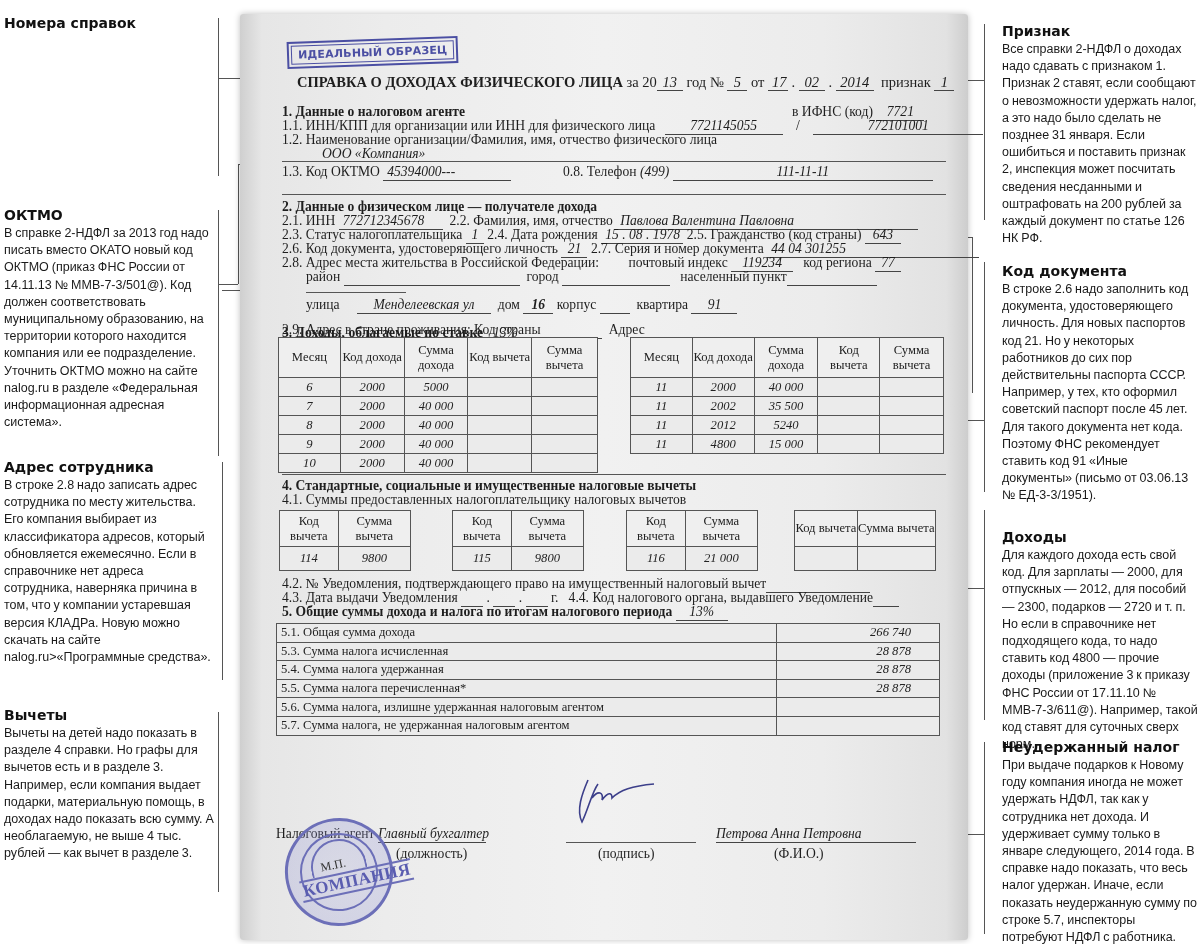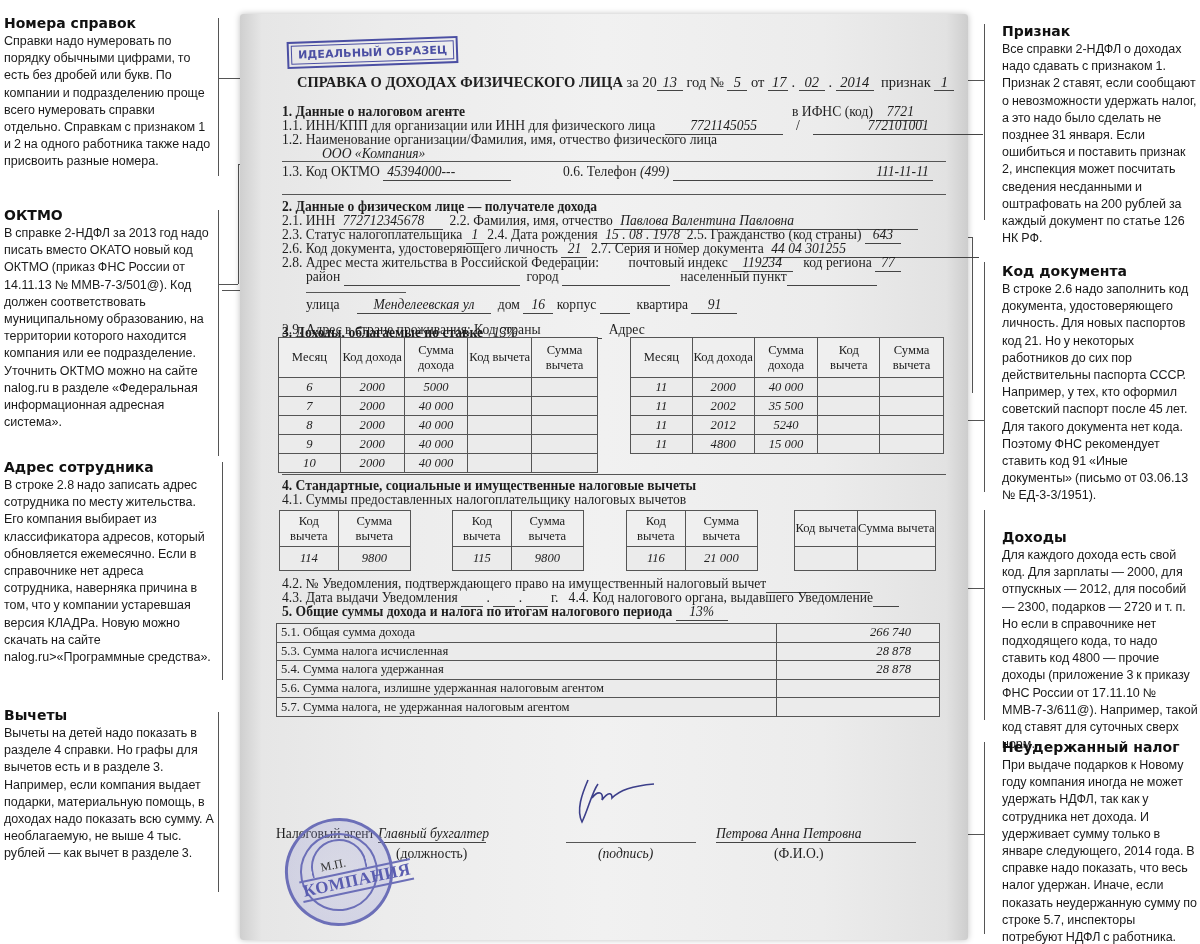--- a/index.html
+++ b/index.html
@@ -36,21 +36,20 @@
   .round-stamp { position: absolute; left: 285px; top: 818px; width: 108px; height: 108px; border-radius: 50%; border: 3px solid #6c6fb8; background: radial-gradient(circle, rgba(140,143,210,0.18) 0%, rgba(140,143,210,0.28) 100%); transform: rotate(-12deg); }
   .round-stamp .inner { position: absolute; left: 12px; top: 12px; width: 78px; height: 78px; border-radius: 50%; border: 2px solid #6c6fb8; }
   .round-stamp .word { position: absolute; left: 10px; top: 52px; font-family: "Liberation Serif", serif; font-weight: bold; font-size: 17px; color: #5a5db0; letter-spacing: 0.5px; border-top: 2px solid #6c6fb8; border-bottom: 2px solid #6c6fb8; line-height: 18px; padding: 0 2px; }
   .round-stamp .spokes { position: absolute; left: 24px; top: 18px; width: 56px; height: 34px; border-top-left-radius: 30px; border-top-right-radius: 30px; border: 2px solid #6c6fb8; border-bottom: none; }
 </style>
 </head>
 <body>
 
 <div class="note" style="left:4px; top:14px;">
   <h3>Номера справок</h3>
-  <p>Справки надо нумеровать по порядку обычными цифрами, то есть без дробей или букв. По компании и подразделению проще всего нумеровать справки отдельно. Справкам с признаком 1 и 2 на одного работника также надо присвоить разные номера.</p>
 </div>
 <div class="note" style="left:4px; top:206px;">
   <h3>ОКТМО</h3>
   <p>В справке 2-НДФЛ за 2013 год надо писать вместо ОКАТО новый код ОКТМО (приказ ФНС России от 14.11.13 № ММВ-7-3/501@). Код должен соответствовать муниципальному образованию, на территории которого находится компания или ее подразделение. Уточнить ОКТМО можно на сайте nalog.ru в разделе «Федеральная информационная адресная система».</p>
 </div>
 <div class="note" style="left:4px; top:458px;">
   <h3>Адрес сотрудника</h3>
   <p>В строке 2.8 надо записать адрес сотрудника по месту жительства. Его компания выбирает из классификатора адресов, который обновляется ежемесячно. Если в справочнике нет адреса сотрудника, наверняка причина в том, что у компании устаревшая версия КЛАДРа. Новую можно скачать на сайте nalog.ru&gt;«Программные средства».</p>
 </div>
 <div class="note" style="left:4px; top:706px;">
@@ -130,23 +129,23 @@
     <span class="fill" style="width:170px;">772101001</span>
   </div>
   <div class="row" style="left:2px; top:132px;">1.2. Наименование организации/Фамилия, имя, отчество физического лица</div>
   <div class="row i" style="left:42px; top:146px;font-style:italic;">ООО «Компания»</div>
   <div class="rule" style="left:2px; top:161px; width:664px;"></div>
   <div class="row" style="left:2px; top:164px;">
     <span>1.3. Код ОКТМО</span>
     <span class="fill" style="width:128px; text-align:left;">45394000---</span>
   </div>
   <div class="row" style="left:283px; top:164px;">
-    <span>0.6. Телефон</span>
+    <span>0.8. Телефон</span>
     <span class="i">(499)</span>
-    <span class="fill" style="width:260px; text-align:right;">111-11-11</span>
+    <span class="fill" style="width:260px; text-align:center;">111-11-11</span>
   </div>
 
   <div class="rule" style="left:2px; top:194px; width:664px;"></div>
   <div class="row b" style="left:2px; top:199px;">2. Данные о физическом лице — получателе дохода</div>
   <div class="row" style="left:2px; top:213px;">
     <span>2.1. ИНН</span>
     <span class="fill" style="width:104px; text-align:left;">772712345678</span>
     &nbsp;<span>2.2. Фамилия, имя, отчество</span>
     <span class="fill" style="width:302px; text-align:left;">Павлова Валентина Павловна</span>
   </div>
@@ -176,21 +175,21 @@
     <span class="fill" style="width:176px;">&nbsp;</span>
     &nbsp;<span>город</span>
     <span class="fill" style="width:108px;">&nbsp;</span>
     &nbsp;&nbsp;<span>населенный пункт</span><span class="fill" style="width:90px;">&nbsp;</span>
   </div>
   <div class="rule" style="left:26px; top:292px; width:100px;"></div>
   <div class="row" style="left:26px; top:297px;">
     <span>улица</span>
     <span class="fill" style="width:134px; margin-left:14px;">Менделеевская ул</span>
     &nbsp;<span>дом</span>
-    <span class="fill" style="width:30px;">16</span>
+    <span class="fill" style="width:30px;font-weight:bold;">16</span>
     <span>корпус</span>
     <span class="fill" style="width:30px;">&nbsp;</span>
     &nbsp;<span>квартира</span>
     <span class="fill" style="width:46px;">91</span>
   </div>
   <div class="row" style="left:2px; top:322px;">
     <span>2.9. Адрес в стране проживания:</span>
     <span>Код страны</span>
     <span class="fill" style="width:58px;">&nbsp;</span>
     &nbsp;<span>Адрес</span><span class="fill" style="width:212px;">&nbsp;</span>
@@ -367,20 +366,24 @@
       <tr>
         <td style="width:500px;">5.1. Общая сумма дохода</td>
         <td class="v">266 740</td>
       </tr>
   <tr>
         <td>5.3. Сумма налога исчисленная</td>
         <td class="v">28 878</td>
       </tr>
   <tr>
         <td>5.4. Сумма налога удержанная</td>
+        <td class="v">28 878</td>
+      </tr>
+  <tr>
+        <td>5.5. Сумма налога перечисленная*</td>
         <td class="v">28 878</td>
       </tr>
   <tr>
         <td>5.6. Сумма налога, излишне удержанная налоговым агентом</td>
         <td class="v"></td>
       </tr>
   <tr>
         <td>5.7. Сумма налога, не удержанная налоговым агентом</td>
         <td class="v"></td>
       </tr>
@@ -388,21 +391,21 @@
   </table>
 
 <svg style="position:absolute; left:568px; top:770px;" width="100" height="60">
   <path d="M20 10 C 14 24, 8 40, 14 52 C 20 40, 24 22, 30 14 M24 28 C 30 20, 36 22, 34 30 C 40 22, 44 22, 44 28 C 52 20, 64 16, 86 14" stroke="#3c3f8a" stroke-width="1.6" fill="none"></path>
 </svg>
 <div class="doc">
   <div class="row" style="left:-4px; top:826px;">Налоговый агент</div>
   <div class="row i" style="left:98px; top:826px; width:108px; border-bottom:1px solid #444;">Главный бухгалтер</div>
   <div class="row" style="left:116px; top:846px;">(должность)</div>
   <div class="rule" style="left:286px; top:842px; width:130px;"></div>
-  <div class="row" style="left:318px; top:846px;font-style:italic;">(подпись)</div>
+  <div class="row" style="left:318px; top:846px;">(подпись)</div>
   <div class="row i" style="left:436px; top:826px; width:200px; border-bottom:1px solid #444;">Петрова Анна Петровна</div>
   <div class="row" style="left:494px; top:846px;">(Ф.И.О.)</div>
 </div>
 
 <div class="round-stamp">
   <div class="inner"></div>
   <div class="spokes"></div>
   <div style="position:absolute; left:34px; top:36px; font-family:'Liberation Serif', serif; font-size:12px; color:#333;">М.П.</div>
   <div class="word">КОМПАНИЯ</div>
 </div>

